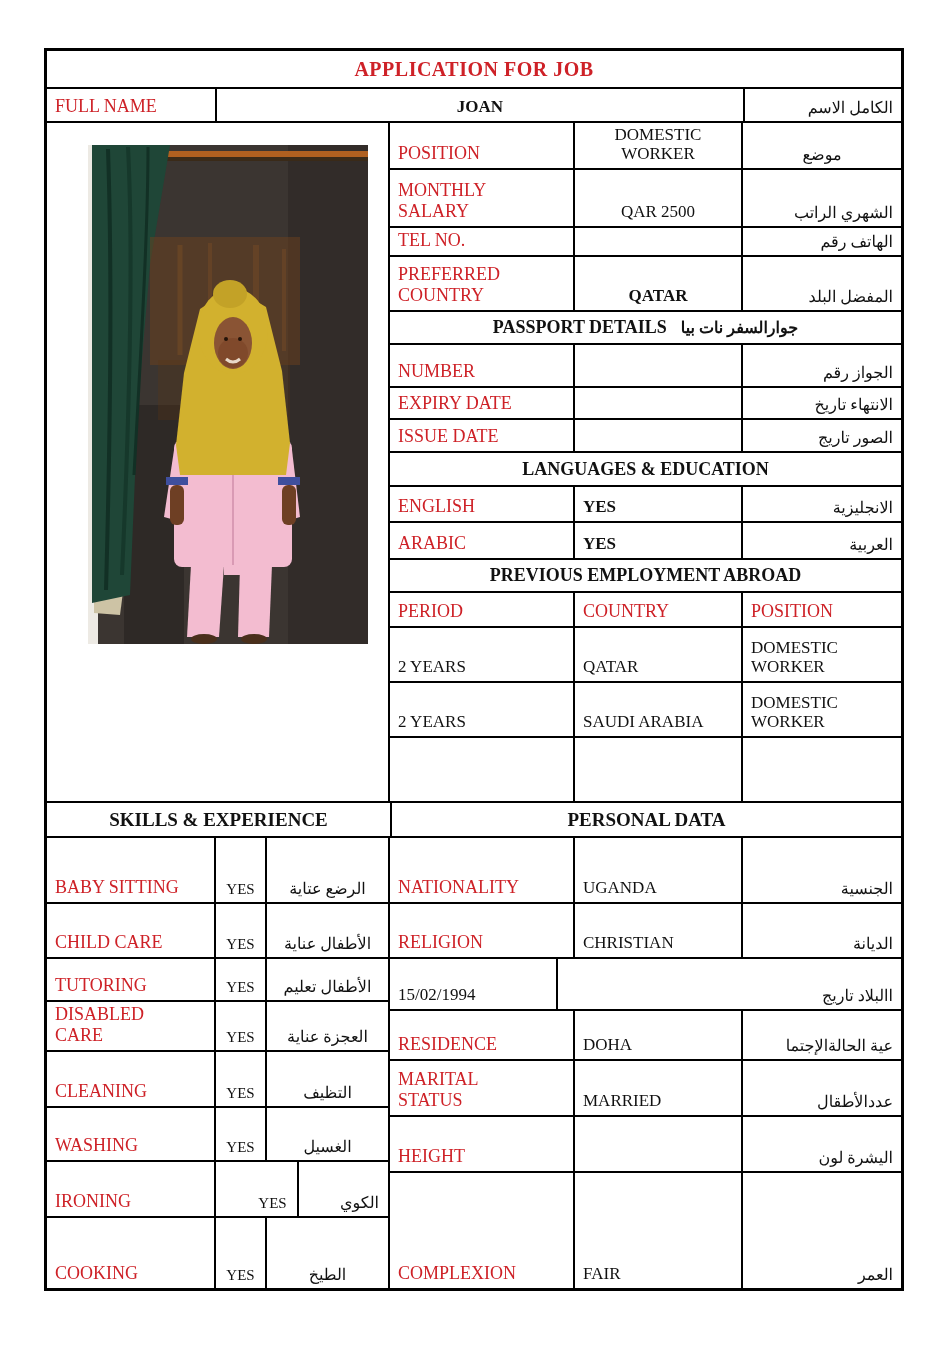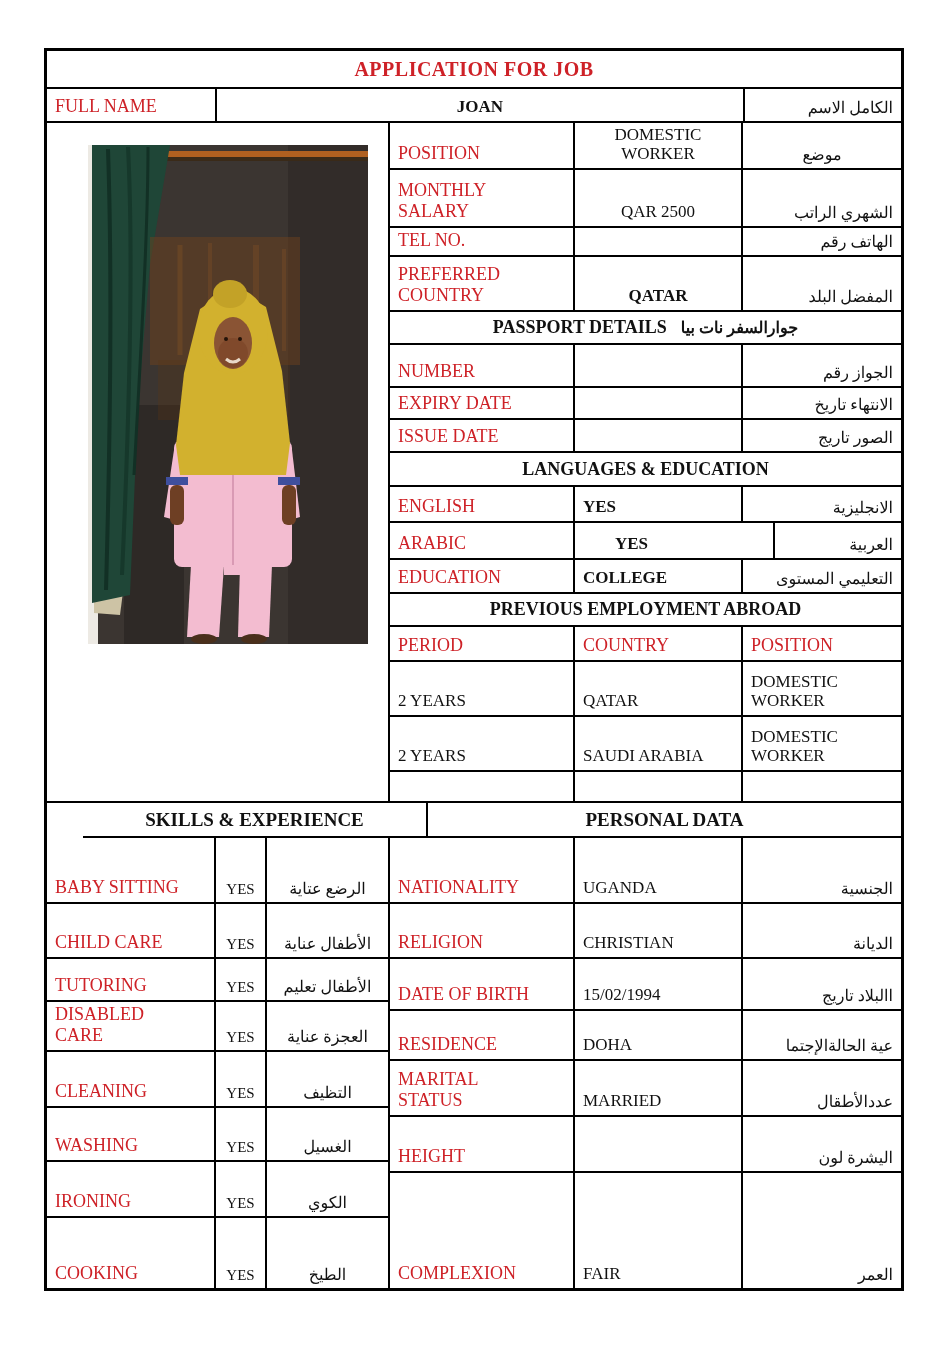--- a/index.html
+++ b/index.html
@@ -39,21 +39,21 @@
   .name-ar{flex:1;}
   .mainrow{height:680px;}
   .photo-cell{width:343px;position:relative;}
   .photo-frame{position:absolute;left:41px;top:22px;width:280px;height:499px;}
   .stack{flex:1;display:flex;flex-direction:column;}
   .d-label{width:185px;padding-right:30px;}
   .d-value{width:168px;}
   .d-ar{flex:1;}
   .sec-hdr{justify-content:center;align-items:center;gap:14px;font-weight:bold;font-size:18px;}
   .grow{flex:1;border-bottom:none;}
-  .secrow{height:35px;margin-left:36px;}
+  .secrow{height:35px;}
   .sec-left{width:343px;display:flex;align-items:center;justify-content:center;
             font-weight:bold;font-size:19px;}
   .sec-right{flex:1;display:flex;align-items:center;justify-content:center;
              font-weight:bold;font-size:19px;}
   .bottom{display:flex;height:450px;}
   .skills-col{width:343px;display:flex;flex-direction:column;border-right:2px solid var(--line);
               box-sizing:border-box;}
   .personal-col{flex:1;display:flex;flex-direction:column;}
   .s-label{width:169px;padding-right:20px;}
   .s-yes{width:51px;justify-content:center;font-size:15px;}
@@ -198,31 +198,26 @@
         <div class="row sec-hdr" style="height:34px;">
           <span class="bold" style="font-size:18px;">LANGUAGES &amp; EDUCATION</span>
         </div>
 
         <div class="row" style="height:36px;">
           <div class="c br d-label lab">ENGLISH</div>
           <div class="c br d-value val bold">YES</div>
           <div class="c d-ar ar">الانجليزية</div>
         </div>
 
-        <div class="row" style="height:37px;gap:32px;">
+        <div class="row" style="height:37px;">
           <div class="c br d-label lab">ARABIC</div>
           <div class="c br d-value val bold">YES</div>
           <div class="c d-ar ar">العربية</div>
         </div>
 
-        <div class="row" style="height:34px;">
-          <div class="c br d-label lab">EDUCATION</div>
-          <div class="c br d-value val bold">COLLEGE</div>
-          <div class="c d-ar ar">التعليمي المستوى</div>
-        </div>
 
         <div class="row sec-hdr" style="height:33px;">
           <span class="bold" style="font-size:18px;">PREVIOUS EMPLOYMENT ABROAD</span>
         </div>
 
         <div class="row" style="height:35px;">
           <div class="c br d-label lab" style="padding-right:8px;">PERIOD</div>
           <div class="c br d-value lab">COUNTRY</div>
           <div class="c d-ar lab" style="direction:ltr;">POSITION</div>
         </div>
@@ -278,21 +273,21 @@
         <div class="row" style="height:56px;">
           <div class="c br s-label lab">CLEANING</div>
           <div class="c br s-yes">YES</div>
           <div class="c s-ar ar">التظيف</div>
         </div>
         <div class="row" style="height:54px;">
           <div class="c br s-label lab">WASHING</div>
           <div class="c br s-yes">YES</div>
           <div class="c s-ar ar">الغسيل</div>
         </div>
-        <div class="row" style="height:56px;">
+        <div class="row" style="height:56px;gap:32px;">
           <div class="c br s-label lab">IRONING</div>
           <div class="c br s-yes">YES</div>
           <div class="c s-ar ar">الكوي</div>
         </div>
         <div class="row grow">
           <div class="c br s-label lab">COOKING</div>
           <div class="c br s-yes">YES</div>
           <div class="c s-ar ar">الطيخ</div>
         </div>
       </div>
@@ -302,21 +297,20 @@
           <div class="c br p-label lab">NATIONALITY</div>
           <div class="c br p-value val">UGANDA</div>
           <div class="c p-ar ar">الجنسية</div>
         </div>
         <div class="row" style="height:55px;">
           <div class="c br p-label lab">RELIGION</div>
           <div class="c br p-value val">CHRISTIAN</div>
           <div class="c p-ar ar">الديانة</div>
         </div>
         <div class="row" style="height:52px;">
-          <div class="c br p-label lab">DATE OF BIRTH</div>
           <div class="c br p-value val">15/02/1994</div>
           <div class="c p-ar ar">االبلاد تاريج</div>
         </div>
         <div class="row" style="height:50px;">
           <div class="c br p-label lab">RESIDENCE</div>
           <div class="c br p-value val">DOHA</div>
           <div class="c p-ar ar">عية الحالةالإجتما</div>
         </div>
         <div class="row" style="height:56px;">
           <div class="c br p-label lab">MARITAL STATUS</div>

